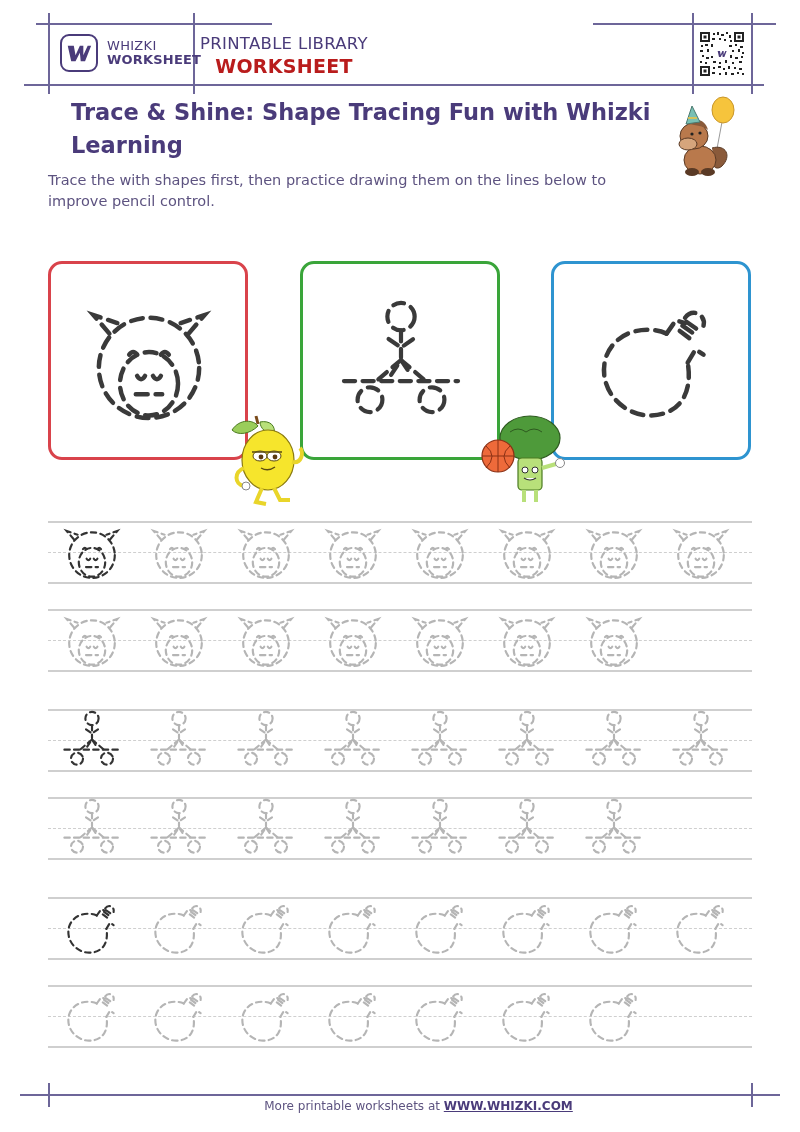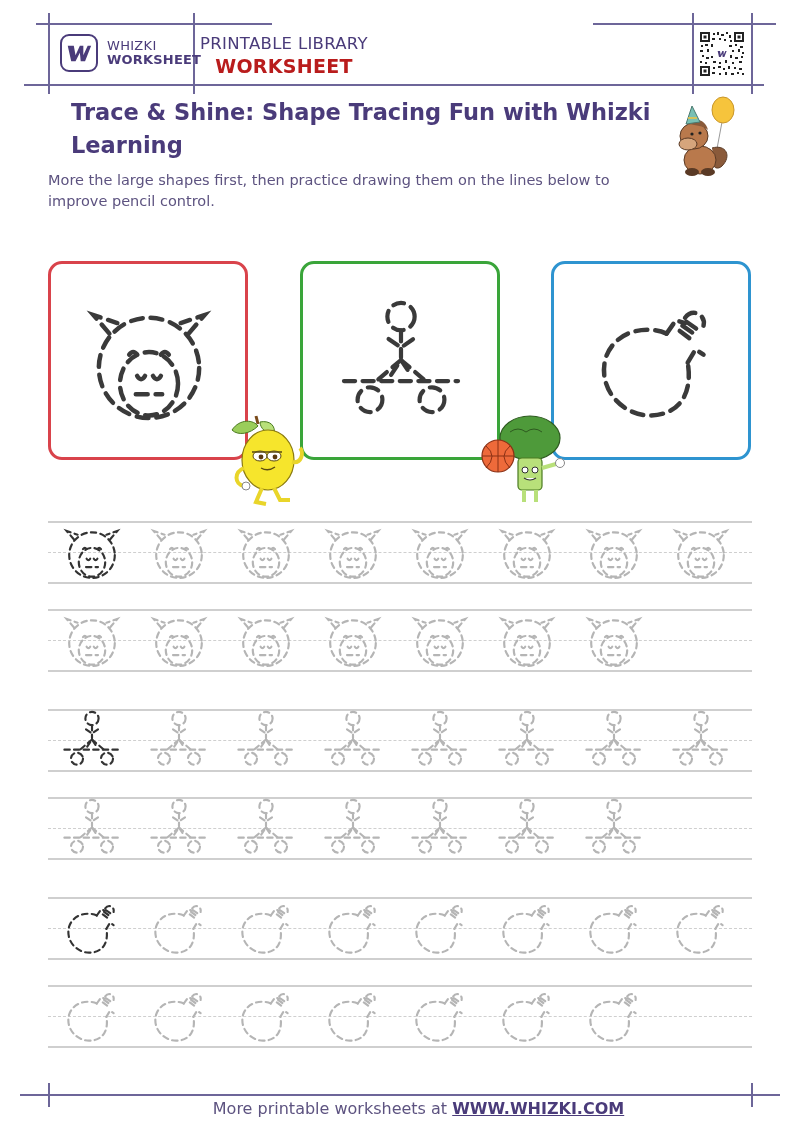--- a/index.html
+++ b/index.html
@@ -28,21 +28,21 @@
   .mascot { position: absolute; }
 
   .big-box { position: absolute; top: 261px; width: 200px; height: 199px; border: 3px solid; border-radius: 14px; background: #fff; }
   .big-box svg { position: absolute; left: 0; top: 0; }
 
   .practice-line { position: absolute; left: 48px; width: 704px; height: 1.5px; background: #cfcfcf; }
   .practice-mid { position: absolute; left: 48px; width: 704px; height: 0; border-top: 1.5px dashed #cfcfcf; }
   .practice-row { position: absolute; left: 48px; width: 704px; height: 62px; }
   .practice-row svg { position: absolute; top: 0; }
 
-  .footer { position: absolute; left: 0; top: 1099px; width: 800px; text-align: center; font-size: 16px; color: #5d5380; padding-left: 37px; }
+  .footer { position: absolute; left: 0; top: 1099px; width: 800px; text-align: center; font-size: 12px; color: #5d5380; padding-left: 37px; }
   .footer a { color: #4a3b7a; font-weight: bold; text-decoration: underline; }
 </style>
 </head>
 <body>
 
 <svg width="0" height="0" style="position:absolute">
   <defs>
 
     <symbol id="sym-pig" viewBox="0 0 100 100">
       <g fill="none" stroke-linecap="round">
@@ -175,21 +175,21 @@
         <rect x="43" y="42" width="2" height="2"></rect>
     </g>
     <rect x="17" y="17" width="12" height="12" fill="#fff"></rect>
     <svg x="18" y="19" width="10" height="8">
         <use href="#sym-w"></use>
       </svg>
   </svg>
 </div>
 
 <div class="title">Trace &amp; Shine: Shape Tracing Fun with Whizki Learning</div>
-<div class="subtitle">More the large shapes first, then practice drawing them on the lines below to improve pencil control.</div>
+<div class="subtitle">Trace the with shapes first, then practice drawing them on the lines below to improve pencil control.</div>
 
 <div class="mascot" style="left:664px; top:96px; width:76px; height:84px;">
   <svg width="76" height="84" viewBox="0 0 76 84">
     <line x1="58" y1="26" x2="52" y2="58" stroke="#999" stroke-width="1"></line>
     <ellipse cx="59" cy="14" rx="11" ry="13" fill="#f6c43c" stroke="#c9962a" stroke-width="1"></ellipse>
     <path d="M48 52 C62 48 68 60 58 70 C54 74 48 72 50 66" fill="#8a5a3a" stroke="#5a3a25" stroke-width="1"></path>
     <ellipse cx="36" cy="64" rx="16" ry="14" fill="#b9794c" stroke="#5a3a25" stroke-width="1"></ellipse>
     <ellipse cx="28" cy="76" rx="7" ry="4" fill="#5a3a25"></ellipse>
     <ellipse cx="44" cy="76" rx="7" ry="4" fill="#5a3a25"></ellipse>
     <ellipse cx="30" cy="40" rx="14" ry="13" fill="#b9794c" stroke="#5a3a25" stroke-width="1"></ellipse>

